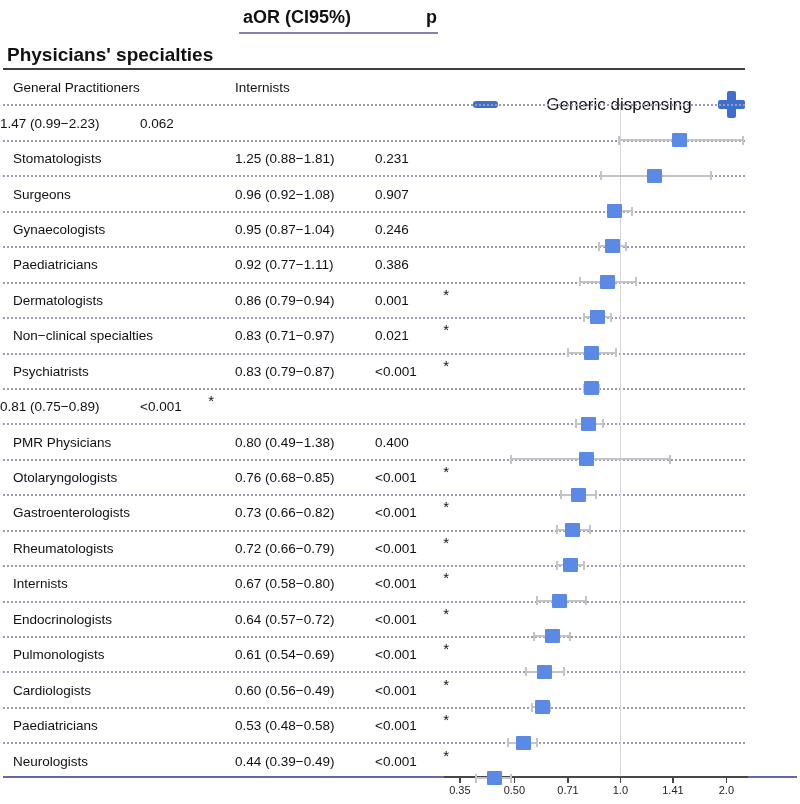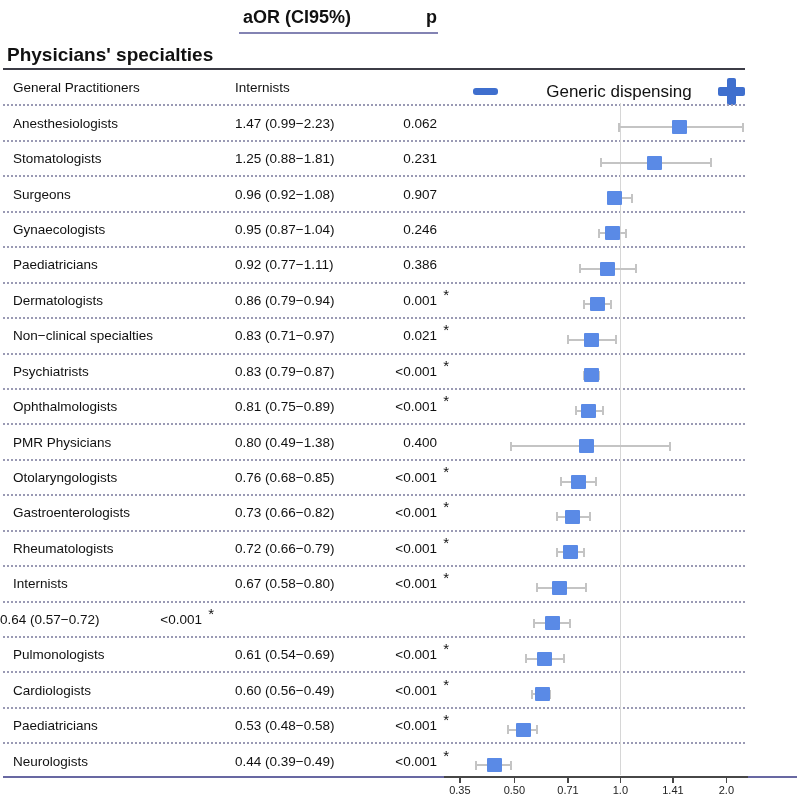--- a/index.html
+++ b/index.html
@@ -12,24 +12,24 @@
   .hdr-underline{position:absolute;left:239px;top:32px;width:199px;height:2px;background:var(--header-underline,#8383b3);}
   .group-title{position:absolute;left:7px;top:44px;font-size:19px;font-weight:bold;white-space:nowrap;}
   .top-border{position:absolute;left:3px;top:68px;width:742px;height:2px;background:var(--table-top-border,#3c3c46);}
 
   
   #rows{position:absolute;left:0;top:70px;width:800px;}
   .row{position:relative;height:35.45px;display:flex;align-items:center;font-size:13.5px;}
   .cell{white-space:nowrap;}
   .cell.label{padding-left:13px;width:222px;}
   .cell.orci{width:140px;}
-  .cell.pval{position:relative;width:62px;text-align:right;}
+  .cell.pval{position:relative;width:62px;}
   .star{position:absolute;right:-12px;top:-7px;font-size:15px;}
   .sep{position:absolute;left:3px;bottom:-1px;width:742px;height:0;border-top:2px dotted var(--separator-blue-gray,#9a9ab4);}
-  .plot{position:absolute;left:444px;top:4px;height:100%;width:304px;}
+  .plot{position:absolute;left:444px;top:17px;height:100%;width:304px;}
 
   
   .whisker{position:absolute;top:50%;margin-top:-1px;height:2px;background:var(--whisker-gray,#c4c4c4);z-index:1;}
   .cap{position:absolute;top:50%;margin-top:-4.5px;width:2px;height:9px;background:var(--whisker-gray,#c4c4c4);z-index:1;}
   .sq{position:absolute;top:50%;margin-top:-7px;width:15px;height:14px;background:var(--marker-blue,#5a8ae6);border-radius:1px;z-index:2;}
 
   
   .minus{position:absolute;left:29px;top:50%;margin-top:-3.5px;width:25px;height:7px;border-radius:3px;background:var(--legend-blue,#3f6fce);}
   .legend-label{position:absolute;left:85px;top:50%;transform:translateY(-50%);width:180px;text-align:center;font-size:17px;}
   .plus{position:absolute;left:274px;top:50%;margin-top:-13.5px;width:27px;height:27px;}
@@ -63,21 +63,20 @@
           <div class="legend-label">Generic dispensing</div>
           <div class="plus">
             <div class="h"></div>
             <div class="v"></div>
           </div>
         </div>
     <div class="sep"></div>
   </div>
 
   <div class="row">
-    <div class="cell label">Anesthesiologists</div>
     <div class="cell orci">1.47 (0.99−2.23)</div>
     <div class="cell pval"><span class="ptext">0.062</span><span class="star"></span></div>
     <div class="plot">
           <div class="whisker" style="left: 174.863px; width: 124.184px;"></div>
           <div class="cap" style="left: 173.863px;"></div>
           <div class="cap" style="left: 298.047px;"></div>
           <div class="sq" style="left: 227.817px;"></div>
         </div>
     <div class="sep"></div>
   </div>
@@ -167,21 +166,20 @@
     <div class="plot">
           <div class="whisker" style="left: 140.352px; width: 14.7513px;"></div>
           <div class="cap" style="left: 139.352px;"></div>
           <div class="cap" style="left: 154.103px;"></div>
           <div class="sq" style="left: 140.405px;"></div>
         </div>
     <div class="sep"></div>
   </div>
 
   <div class="row">
-    <div class="cell label">Ophthalmologists</div>
     <div class="cell orci">0.81 (0.75−0.89)</div>
     <div class="cell pval"><span class="ptext">&lt;0.001</span><span class="star">*</span></div>
     <div class="plot">
           <div class="whisker" style="left: 132.406px; width: 26.173px;"></div>
           <div class="cap" style="left: 131.406px;"></div>
           <div class="cap" style="left: 157.579px;"></div>
           <div class="sq" style="left: 136.675px;"></div>
         </div>
     <div class="sep"></div>
   </div>
@@ -245,20 +243,21 @@
     <div class="plot">
           <div class="whisker" style="left: 93.0972px; width: 49.1784px;"></div>
           <div class="cap" style="left: 92.0972px;"></div>
           <div class="cap" style="left: 141.276px;"></div>
           <div class="sq" style="left: 107.657px;"></div>
         </div>
     <div class="sep"></div>
   </div>
 
   <div class="row">
+    <div class="cell label">Endocrinologists</div>
     <div class="cell orci">0.64 (0.57−0.72)</div>
     <div class="cell pval"><span class="ptext">&lt;0.001</span><span class="star">*</span></div>
     <div class="plot">
           <div class="whisker" style="left: 90.4376px; width: 35.7257px;"></div>
           <div class="cap" style="left: 89.4376px;"></div>
           <div class="cap" style="left: 125.163px;"></div>
           <div class="sq" style="left: 100.651px;"></div>
         </div>
     <div class="sep"></div>
   </div>

